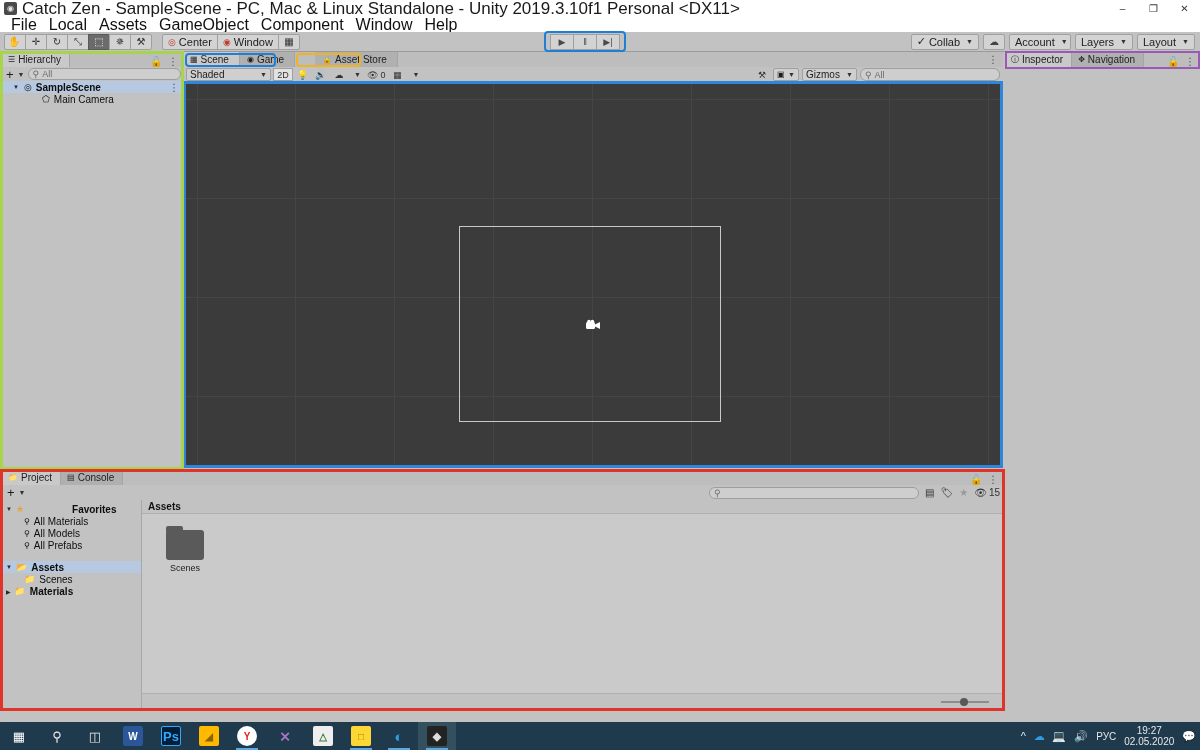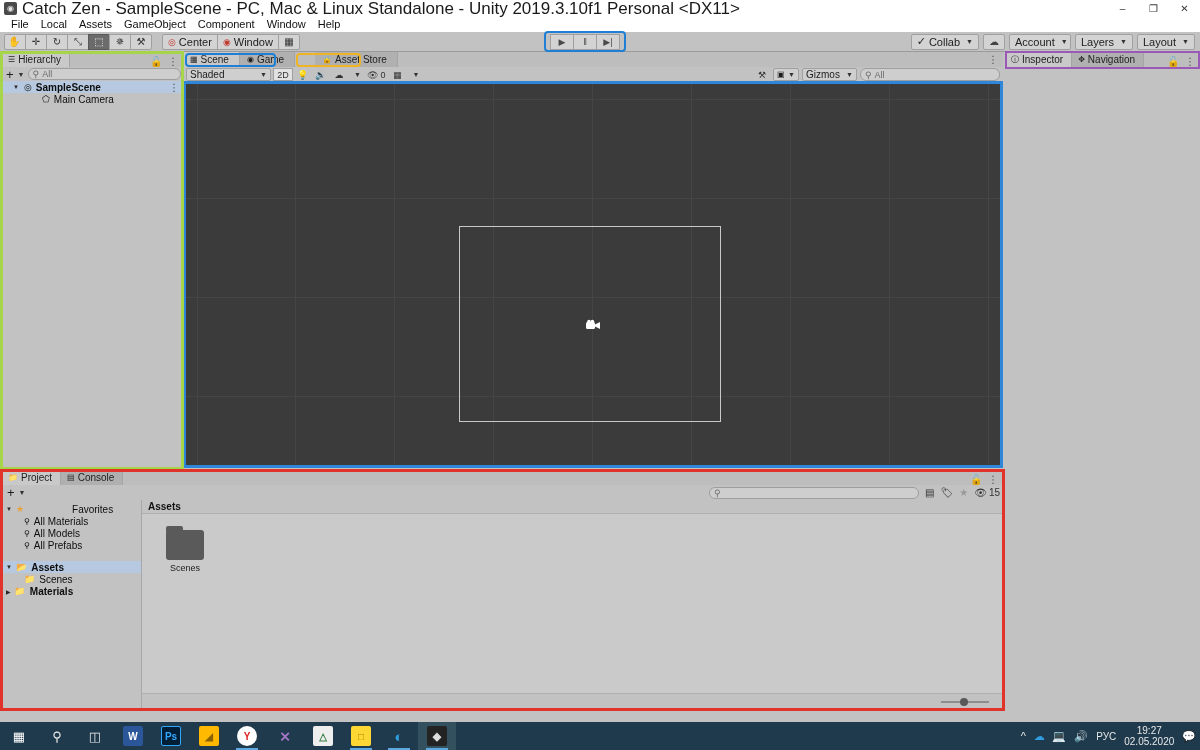--- a/index.html
+++ b/index.html
@@ -29,21 +29,21 @@
   .win-btn {
     width:31px; height:17px; display:flex; align-items:center; justify-content:center;
     color:#3a3a3a; font-size:10px;
   }
 
   
   .menubar {
     position:absolute; left:0; top:17px; width:1200px; height:15px;
     background:#ffffff; display:flex; align-items:center; padding-left:5px;
   }
-  .menu-item { font-size:11px; color:#101010; padding:0 6px; line-height:15px; }
+  .menu-item { font-size:16px; color:#101010; padding:0 6px; line-height:15px; }
 
   
   .toolbar {
     position:absolute; left:0; top:32px; width:1200px; height:20px;
     background:#c2c2c2; border-bottom:1px solid #9a9a9a;
     display:flex; align-items:center;
   }
   .tb-grp { display:flex; margin-left:4px; }
   .tb-btn {
     height:16px; min-width:22px; background:#d3d3d3;
@@ -514,21 +514,21 @@
           <span>15</span>
         </span>
       </div>
     </div>
 
     <div class="proj-main">
       <div class="proj-tree">
         <div class="tree-row" style="padding-left:4px;">
           <span class="tri" style="position:static;">▼</span>
           <span style="color:#e8a33d;font-size:9px;">★</span>
-          <span style="font-weight:normal;padding-left:44px;">Favorites</span>
+          <span style="font-weight:bold;padding-left:44px;">Favorites</span>
         </div>
         <div class="tree-row" style="padding-left:22px;">
           <span style="font-size:8px;">⚲</span>
           <span>All Materials</span>
         </div>
         <div class="tree-row" style="padding-left:22px;">
           <span style="font-size:8px;">⚲</span>
           <span>All Models</span>
         </div>
         <div class="tree-row" style="padding-left:22px;">
@@ -578,21 +578,21 @@
     <div class="tb-item">
       <span style="color:#e8e8e8;font-size:13px;">⚲</span>
     </div>
     <div class="tb-item">
       <span style="color:#e8e8e8;font-size:13px;">◫</span>
     </div>
     <div class="tb-item">
       <span class="wico" style="background:#2b579a;">W</span>
     </div>
     <div class="tb-item">
-      <span class="wico" style="background:#001e36;color:#31a8ff;border:1px solid #31a8ff;font-size:10px;">Ps</span>
+      <span class="wico" style="background:#001e36;color:#31a8ff;border:1px solid #31a8ff;font-size:13px;">Ps</span>
     </div>
     <div class="tb-item">
       <span class="wico" style="background:#ffb900;color:#8a6200;">◢</span>
     </div>
     <div class="tb-item running">
       <span class="wico" style="background:#ffffff;color:#e02020;border-radius:50%;">Y</span>
     </div>
     <div class="tb-item">
       <span class="wico" style="background:transparent;color:#a878c8;font-size:14px;">⨯</span>
     </div>

